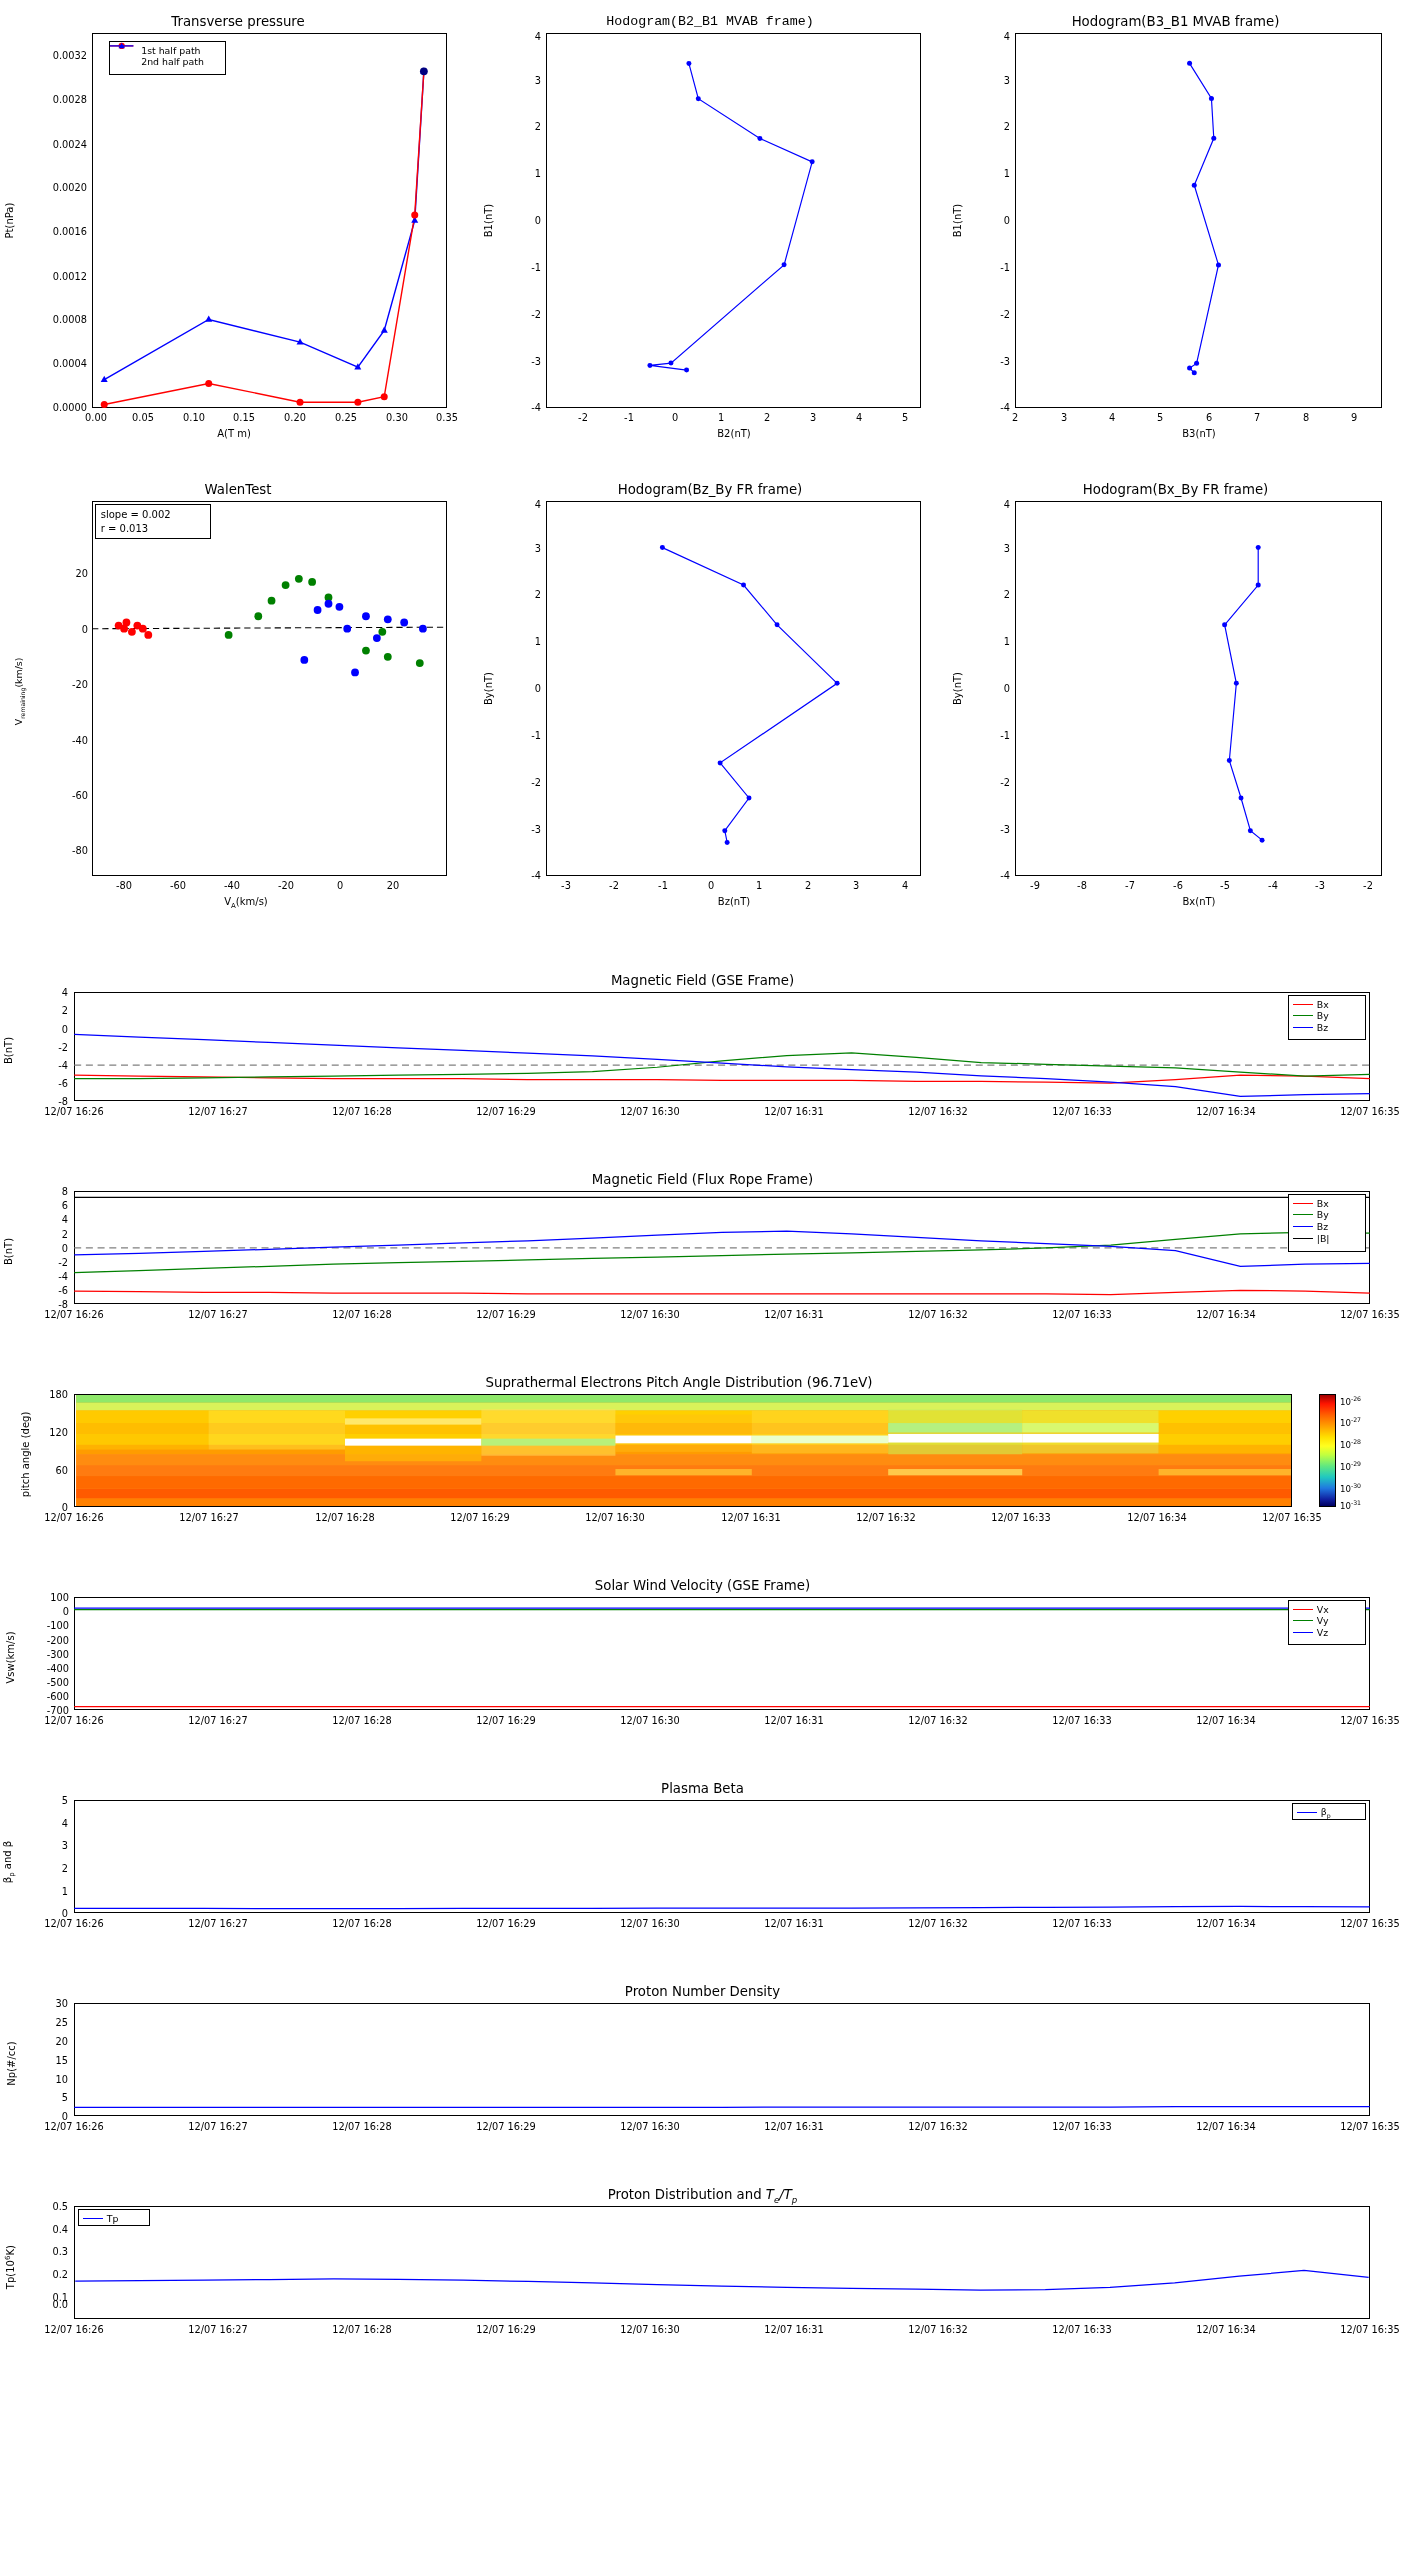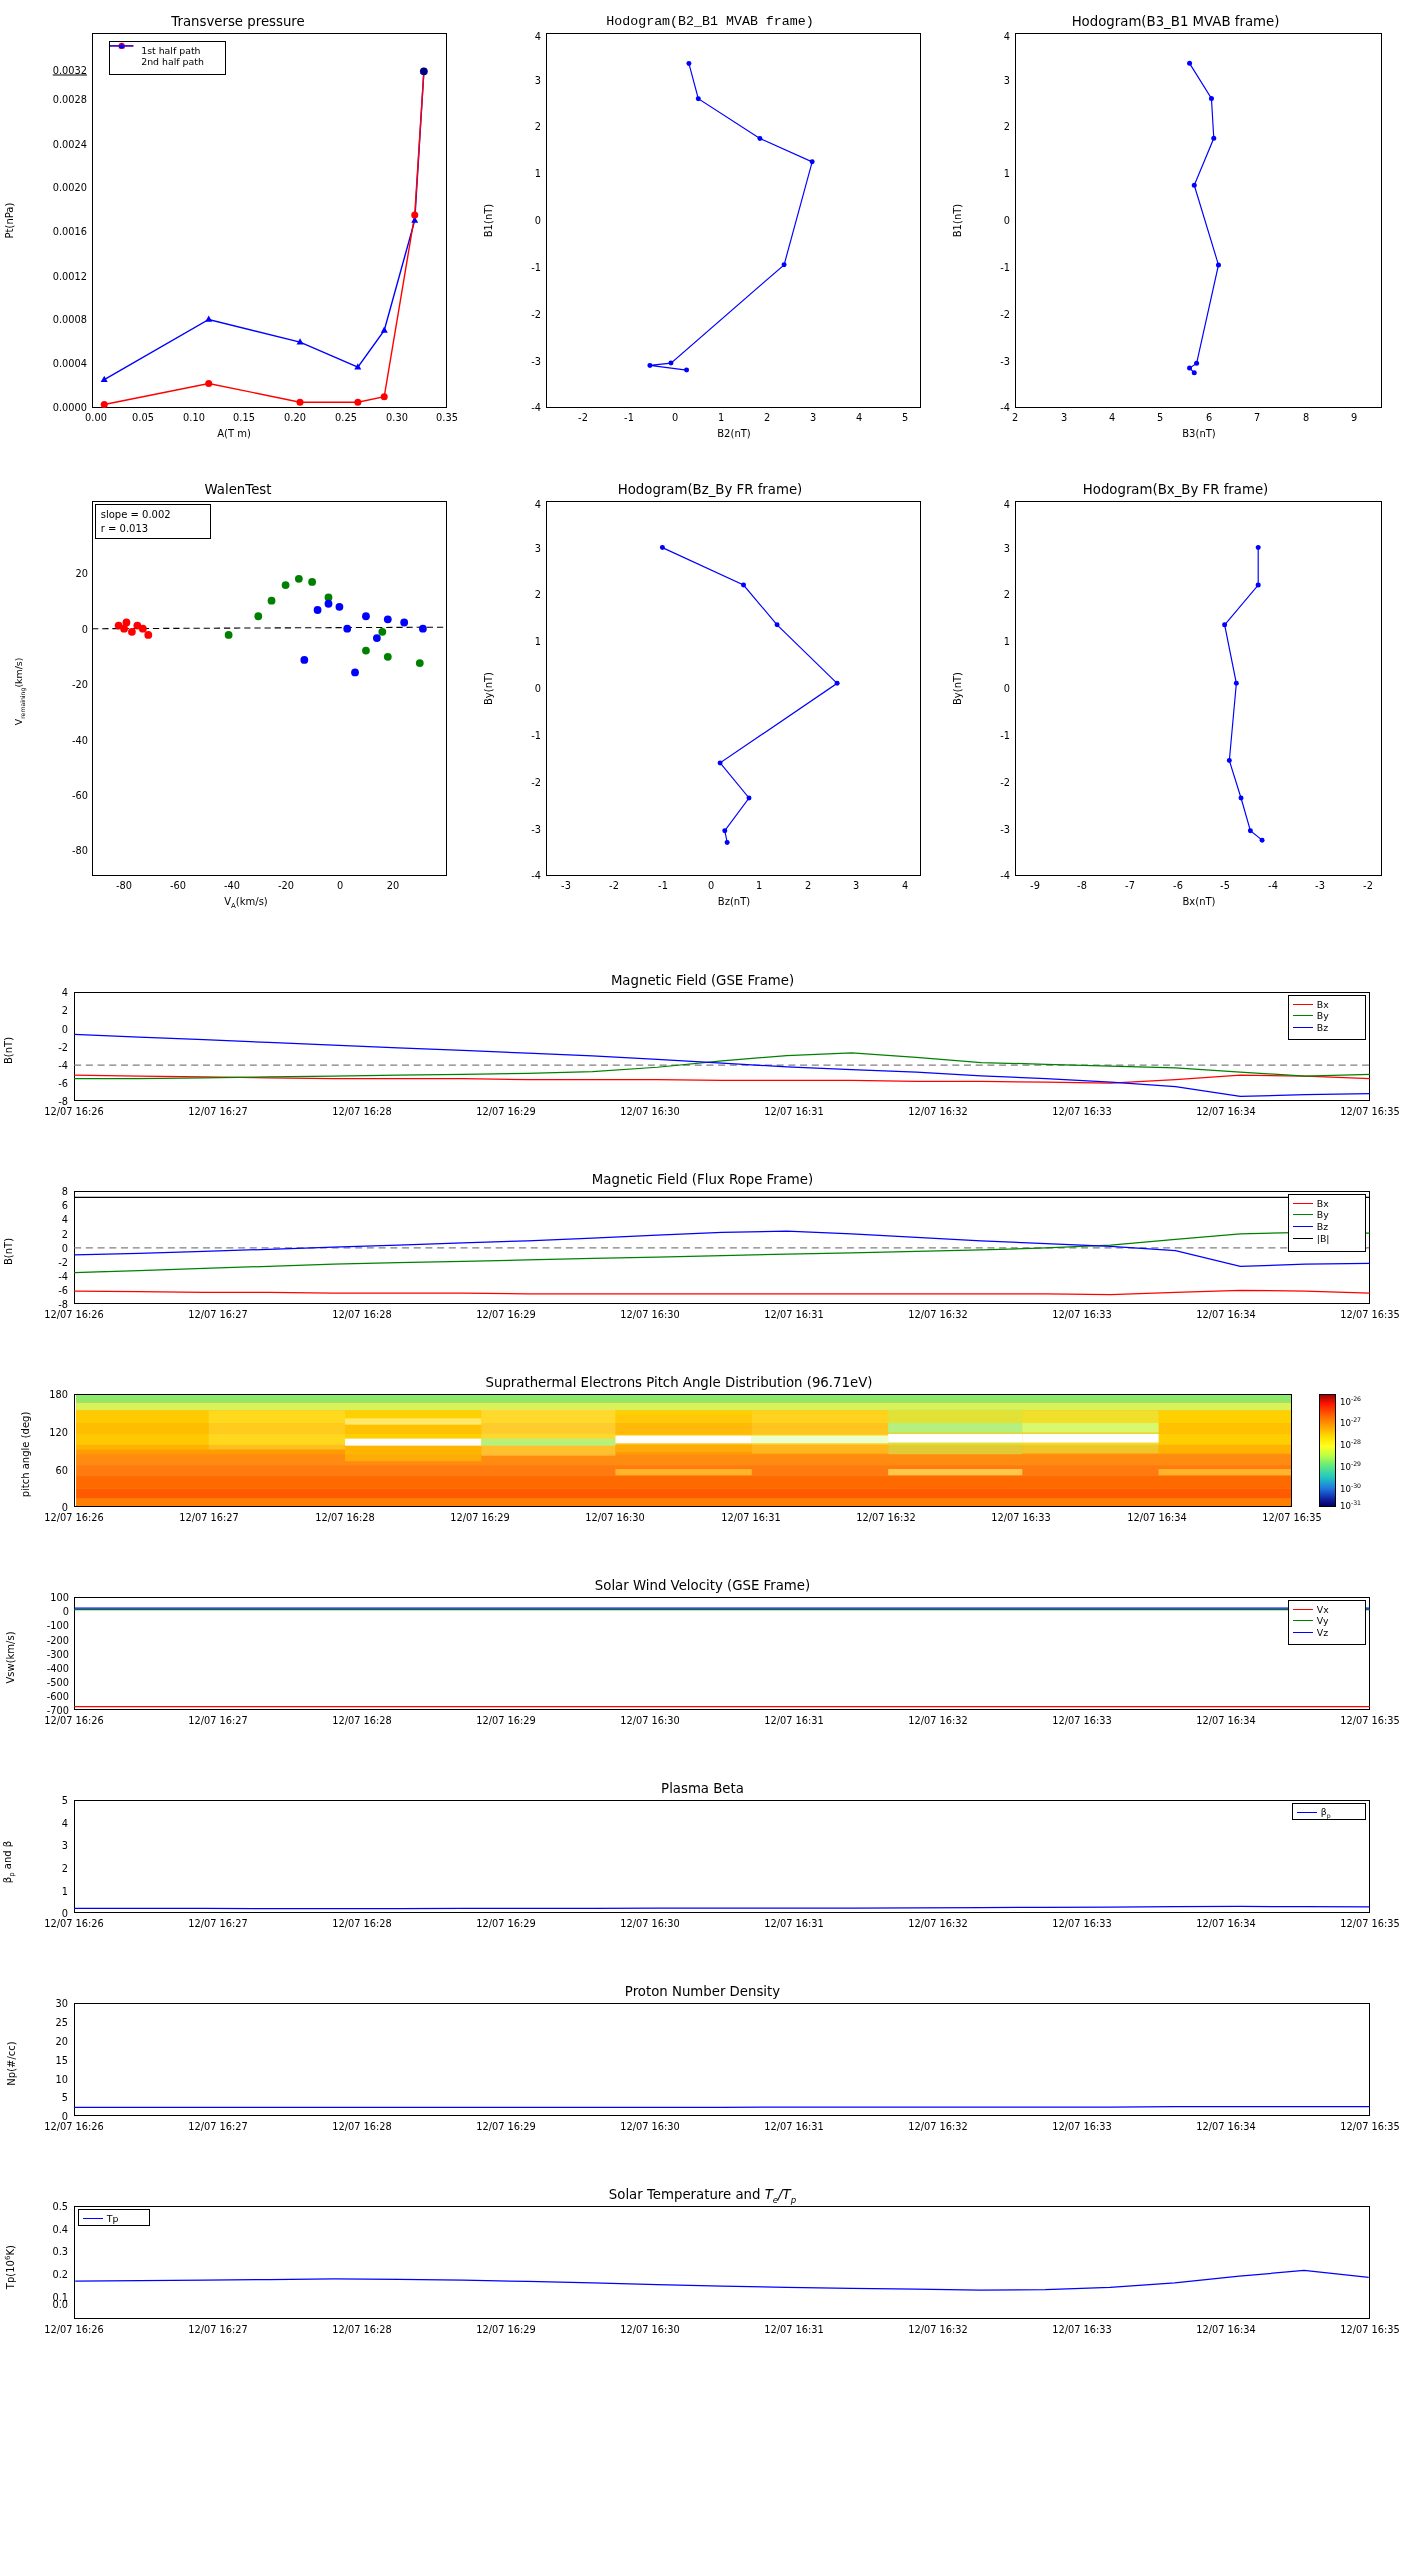--- a/index.html
+++ b/index.html
@@ -74,21 +74,21 @@
     </div>
 
     <div class="tick ticky" style="left:34px;top:407px;width:53px;">0.0000</div>
     <div class="tick ticky" style="left:34px;top:363px;width:53px;">0.0004</div>
     <div class="tick ticky" style="left:34px;top:319px;width:53px;">0.0008</div>
     <div class="tick ticky" style="left:34px;top:276px;width:53px;">0.0012</div>
     <div class="tick ticky" style="left:34px;top:231px;width:53px;">0.0016</div>
     <div class="tick ticky" style="left:34px;top:187px;width:53px;">0.0020</div>
     <div class="tick ticky" style="left:34px;top:144px;width:53px;">0.0024</div>
     <div class="tick ticky" style="left:34px;top:99px;width:53px;">0.0028</div>
-    <div class="tick ticky" style="left:34px;top:70px;width:53px;text-decoration:underline;">0.0032</div>
+    <div class="tick ticky" style="left:34px;top:55px;width:53px;">0.0032</div>
 
     <div class="tick tickx" style="left:96px;top:412px;">0.00</div>
     <div class="tick tickx" style="left:143px;top:412px;">0.05</div>
     <div class="tick tickx" style="left:194px;top:412px;">0.10</div>
     <div class="tick tickx" style="left:244px;top:412px;">0.15</div>
     <div class="tick tickx" style="left:295px;top:412px;">0.20</div>
     <div class="tick tickx" style="left:346px;top:412px;">0.25</div>
     <div class="tick tickx" style="left:397px;top:412px;">0.30</div>
     <div class="tick tickx" style="left:447px;top:412px;">0.35</div>
     <div class="ylabel" style="left:-7.8px;top:215px;transform:rotate(-90deg);">Pt(nPa)</div>
@@ -554,21 +554,21 @@
     <div class="tick tickx" style="left:794px;top:146px;">12/07 16:31</div>
     <div class="tick tickx" style="left:938px;top:146px;">12/07 16:32</div>
     <div class="tick tickx" style="left:1082px;top:146px;">12/07 16:33</div>
     <div class="tick tickx" style="left:1226px;top:146px;">12/07 16:34</div>
     <div class="tick tickx" style="left:1370px;top:146px;">12/07 16:35</div>
     <div class="ylabel" style="left:-11px;top:83px;transform:rotate(-90deg);">Np(#/cc)</div>
   </div>
 
   <div class="panel" style="left:0px;top:2178px;width:1405px;height:187px;">
     <div class="title" style="left:0;top:9.4px;width:1405px;">
-      <span>Solar Temperature and </span><i>T<sub style="font-size:8.6px;">e</sub>/T<sub style="font-size:8.6px;">p</sub></i>
+      <span>Proton Distribution and </span><i>T<sub style="font-size:8.6px;">e</sub>/T<sub style="font-size:8.6px;">p</sub></i>
     </div>
     <div class="axes" style="left:74px;top:28px;width:1296px;height:113px;"></div>
     <svg width="1405" height="187" viewBox="0 0 1800 240">
       <polyline points="95,132.3 178,131.7 261,131.1 344,130.3 427,129.4 510,130.0 593,131.1 676,132.8 759,134.6 842,136.9 925,138.7 1008,140.4 1091,141.6 1174,142.7 1257,143.9 1340,143.3 1423,140.4 1506,134.6 1589,125.9 1672,118.7 1755,127.4" fill="none" stroke="#0000ff" stroke-width="1.6"></polyline>
     </svg>
     <div class="legend" style="left:78px;top:31px;width:72px;height:17px;">
       <div class="legrow">
           <span class="legline" style="border-color:#0000ff;"></span>
           <span class="legtxt">Tp</span>
         </div>

